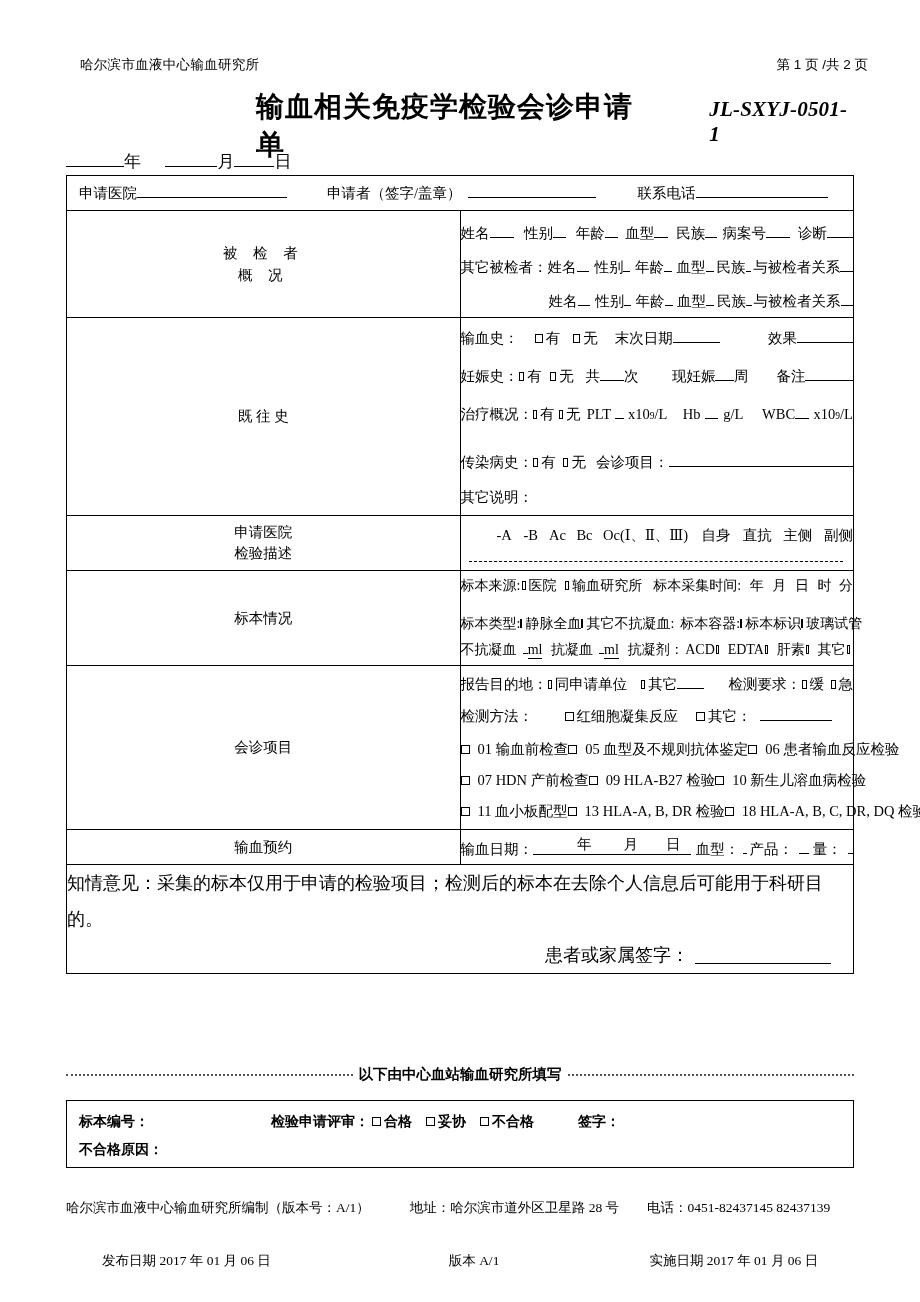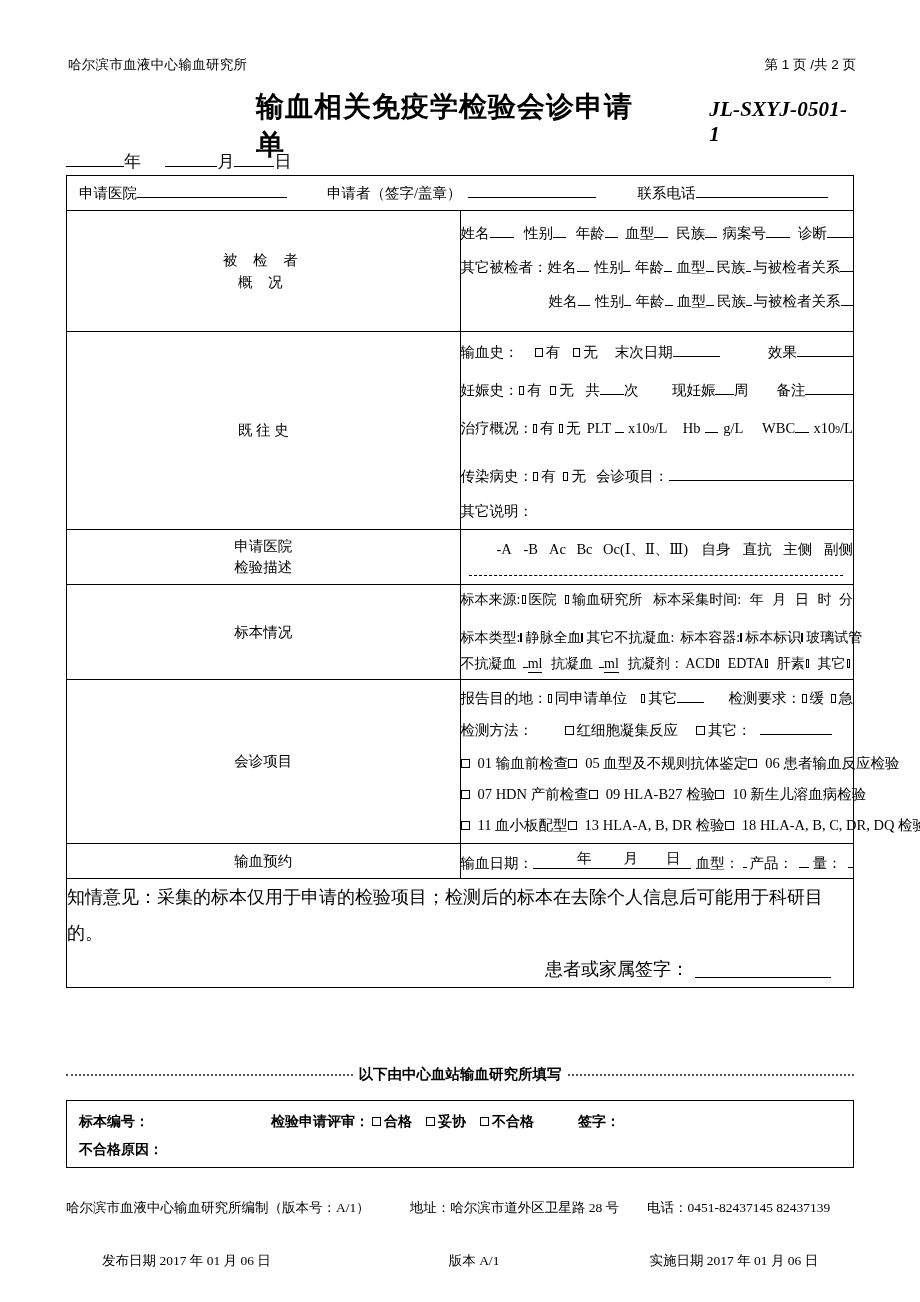--- a/index.html
+++ b/index.html
@@ -6,21 +6,21 @@
   body{
     width:920px;height:1302px;
     background:#ffffff;
     font-family:"Liberation Serif","DejaVu Serif",serif;
     color:#000;
     -webkit-font-smoothing:none;
   }
   .page{position:relative;width:920px;height:1302px;box-sizing:border-box;}
 
   
-  .hdr-row{position:absolute;left:68px;top:56px;width:788px;display:flex;justify-content:space-between;align-items:baseline;}
+  .hdr-row{position:absolute;left:80px;top:56px;width:788px;display:flex;justify-content:space-between;align-items:baseline;}
   .hdr-org{font-size:13.5px;font-family:"Liberation Sans","DejaVu Sans",sans-serif;letter-spacing:.3px;}
   .hdr-page{font-size:13.5px;font-family:"Liberation Sans","DejaVu Sans",sans-serif;}
 
   .title-row{position:absolute;left:66px;top:88px;width:788px;display:flex;align-items:baseline;}
   .doc-title{font-size:28px;font-weight:bold;font-family:"Liberation Sans","DejaVu Sans",sans-serif;
              margin-left:190px;letter-spacing:1px;}
   .doc-code{font-size:21px;font-weight:bold;font-style:italic;margin-left:58px;
             font-family:"Liberation Serif","DejaVu Serif",serif;letter-spacing:.2px;}
 
   .date-row{position:absolute;left:66px;top:150px;width:788px;text-align:left;font-size:17px;font-family:Liberation Mono, monospace;}
@@ -102,21 +102,21 @@
           <span class="ln" style="width:132px"></span>
         </span>
       </td>
     </tr>
 
     <tr>
       <td class="lab">
         <span class="sp">被 检 者</span>
         <span class="sp">概    况</span>
       </td>
-      <td class="body" style="padding-top:12px;padding-bottom:20px;">
+      <td class="body" style="padding-top:12px;padding-bottom:6px;">
 
         <div class="r row-sp">
           <span>姓名</span>
               <span class="ln" style="width:62px"></span>
           <span style="width:26px"></span>
           <span>性别</span>
               <span class="ln" style="width:34px"></span>
           <span style="width:24px"></span>
           <span>年龄</span>
               <span class="ln" style="width:34px"></span>

